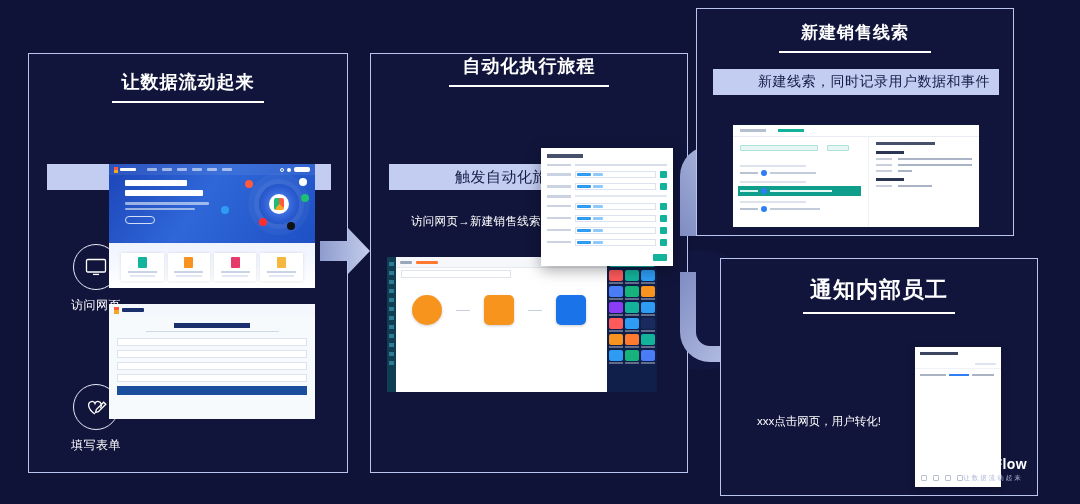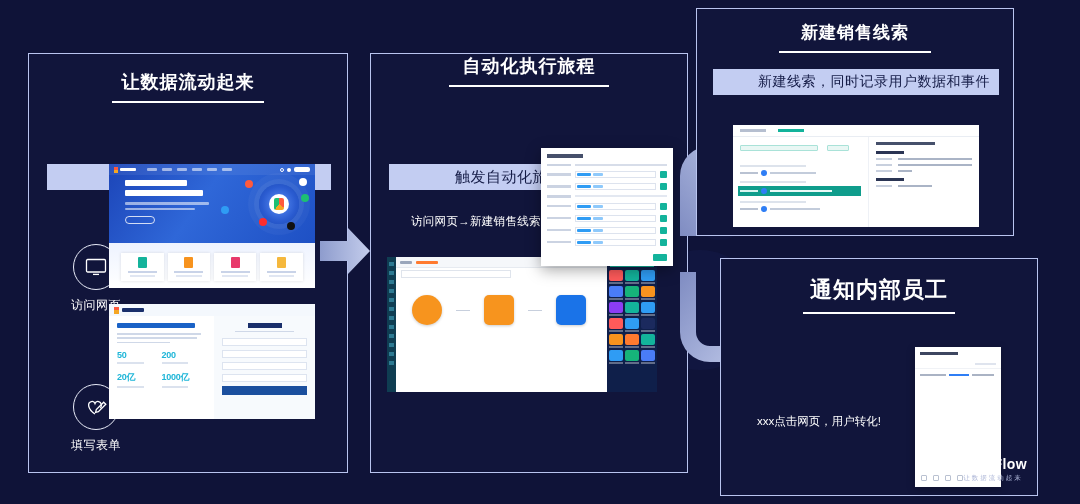--- a/index.html
+++ b/index.html
@@ -285,44 +285,20 @@
         </div>
       </div>
     </div>
 
     <div class="shot" style="left:80px;top:250px;width:206px;height:115px;">
       <div class="form-top">
         <div class="lf-mark"></div>
         <div class="lf-word"></div>
       </div>
       <div class="form-body">
-        <div class="form-left">
-          <div class="fl-h"></div>
-          <div class="fl-p" style="width:94%"></div>
-          <div class="fl-p" style="width:90%"></div>
-          <div class="fl-p" style="width:60%"></div>
-          <div class="stats">
-            <div class="stat">
-              <b>50</b>
-                <i></i>
-            </div>
-            <div class="stat">
-              <b>200</b>
-                <i></i>
-            </div>
-            <div class="stat">
-              <b>20亿</b>
-                <i></i>
-            </div>
-            <div class="stat">
-              <b>1000亿</b>
-                <i></i>
-            </div>
-          </div>
-        </div>
         <div class="form-right">
           <div class="fr-h"></div>
           <div class="fr-s"></div>
           <div class="fr-in"></div>
           <div class="fr-in"></div>
           <div class="fr-in"></div>
           <div class="fr-in"></div>
           <div class="fr-btn"></div>
         </div>
       </div>

